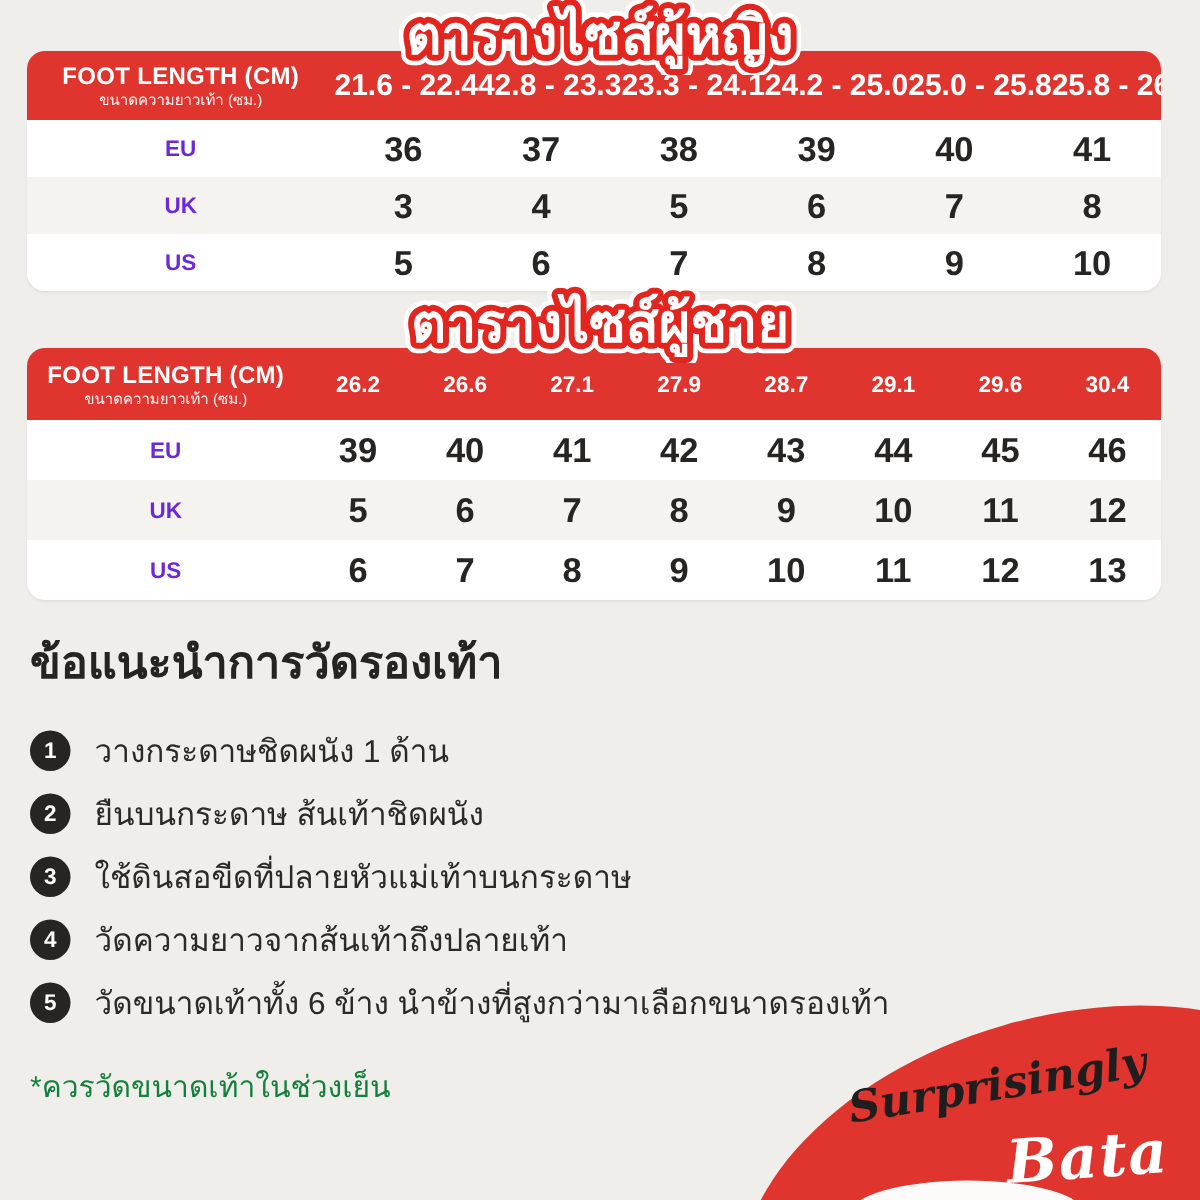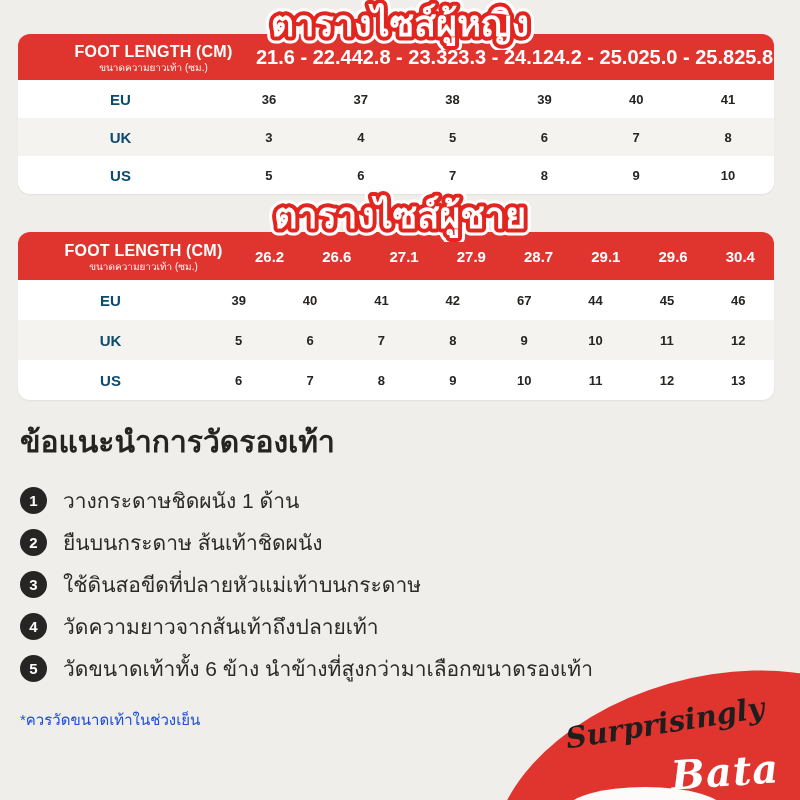--- a/index.html
+++ b/index.html
@@ -36,21 +36,20 @@
     z-index: 2;
   }
   .size-table.women { top: 34px; }
   .size-table.men   { top: 232px; }
 
   .thead {
     display: flex;
     align-items: center;
     background: #e0342e;
     color: #ffffff;
-    padding-left: 33px;
   }
   .size-table.women .thead { height: 46px; }
   .size-table.men   .thead { height: 48px; }
 
   .th-label { flex: 0 0 205px; text-align: center; line-height: 1.1; padding-top: 2px; }
   .size-table.men .th-label { flex: 0 0 185px; }
   .th-label .en { font-weight: 700; font-size: 16px; letter-spacing: 0.2px; }
   .th-label .th { font-size: 10px; opacity: 0.95; margin-top: 1px; }
 
   .th-cell {
@@ -60,23 +59,23 @@
     font-size: 20px;
     white-space: nowrap;
   }
   .size-table.men .th-cell { font-size: 15px; }
 
   .trow { display: flex; align-items: center; }
   .size-table.women .trow { height: 38px; }
   .size-table.men   .trow { height: 40px; }
   .trow.alt { background: #f4f3f0; }
 
-  .td-label { flex: 0 0 205px; text-align: center; font-weight: 700; font-size: 15px; color: #0c4a6e; }
+  .td-label { flex: 0 0 205px; text-align: center; font-weight: 700; font-size: 15px; color: #6d28d9; }
   .size-table.men .td-label { flex: 0 0 185px; }
-  .td-cell { flex: 1; text-align: center; font-weight: 700; font-size: 13px; color: #262523; }
+  .td-cell { flex: 1; text-align: center; font-weight: 700; font-size: 23px; color: #262523; }
 
   
   .instructions { position: absolute; left: 20px; top: 418px; width: 740px; z-index: 2; }
   .instructions h2 {
     font-size: 30px;
     font-weight: 700;
     color: #262422;
     margin-bottom: 22px;
   }
   .step { display: flex; align-items: center; margin-bottom: 15px; height: 27px; }
@@ -85,21 +84,21 @@
     width: 27px; height: 27px;
     background: #262524;
     color: #ffffff;
     border-radius: 50%;
     font-size: 15px;
     font-weight: 700;
     display: flex; align-items: center; justify-content: center;
     margin-right: 16px;
   }
   .step-text { font-size: 21px; color: #2b2a28; white-space: nowrap; }
-  .footnote { margin-top: 26px; font-size: 15px; color: #1d4ed8; }
+  .footnote { margin-top: 26px; font-size: 20px; color: #15803d; }
 
   
   .blob {
     position: absolute;
     left: 488px; top: 678px;
     width: 440px; height: 280px;
     background: #e0342e;
     border-radius: 50%;
     transform: rotate(-16deg);
     z-index: 3;
@@ -213,21 +212,21 @@
       <div class="th-cell">29.1</div>
       <div class="th-cell">29.6</div>
       <div class="th-cell">30.4</div>
     </div>
     <div class="trow">
       <div class="td-label">EU</div>
       <div class="td-cell">39</div>
       <div class="td-cell">40</div>
       <div class="td-cell">41</div>
       <div class="td-cell">42</div>
-      <div class="td-cell">67</div>
+      <div class="td-cell">43</div>
       <div class="td-cell">44</div>
       <div class="td-cell">45</div>
       <div class="td-cell">46</div>
     </div>
     <div class="trow alt">
       <div class="td-label">UK</div>
       <div class="td-cell">5</div>
       <div class="td-cell">6</div>
       <div class="td-cell">7</div>
       <div class="td-cell">8</div>

